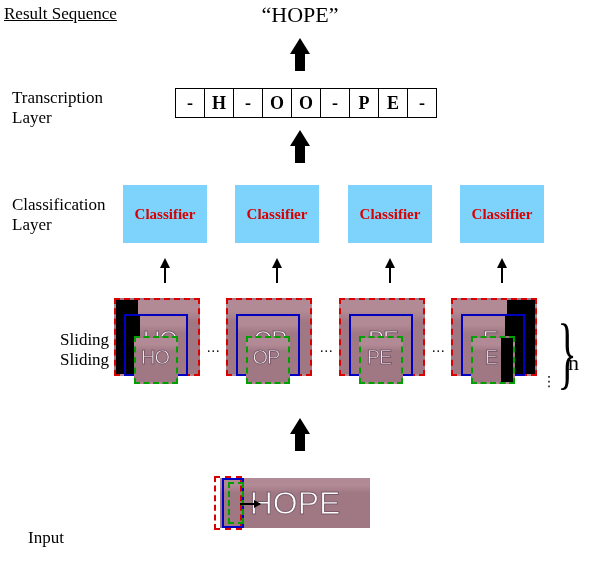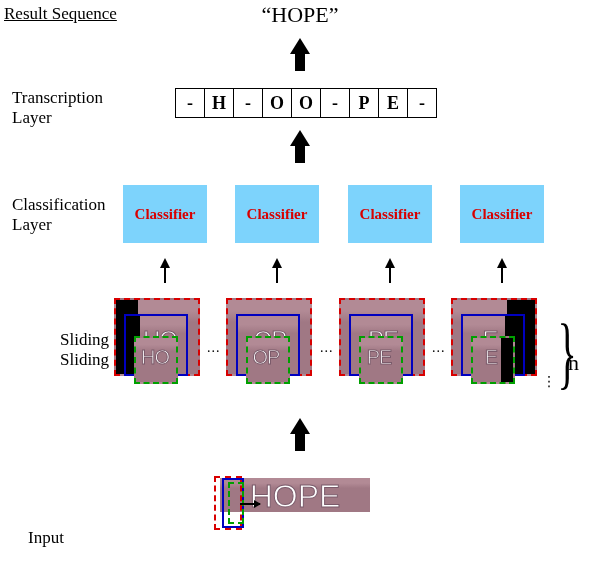--- a/index.html
+++ b/index.html
@@ -118,23 +118,23 @@
     color: #000;
     transform: scaleX(0.5);
   }
   .n-label {
     position: absolute;
     font-size: 22px;
     font-family: "Times New Roman", serif;
   }
   .input-img {
     position: absolute;
-    width: 150px; height: 34px;
+    width: 150px; height: 50px;
     background: linear-gradient(180deg, #b28a95 0%, #b28a95 15%, #a07884 30%, #a07884 100%);
-    display:flex;justify-content:center;
+    display:flex;align-items:center;justify-content:center;
   }
   .input-img span {
     font-family: Impact, "Arial Black", sans-serif;
     font-size: 32px;
     color:#fff;
     -webkit-text-stroke:1px #7a5a6a;
     letter-spacing: 0px;
   }
   .slide-arrow {
     position: absolute;

